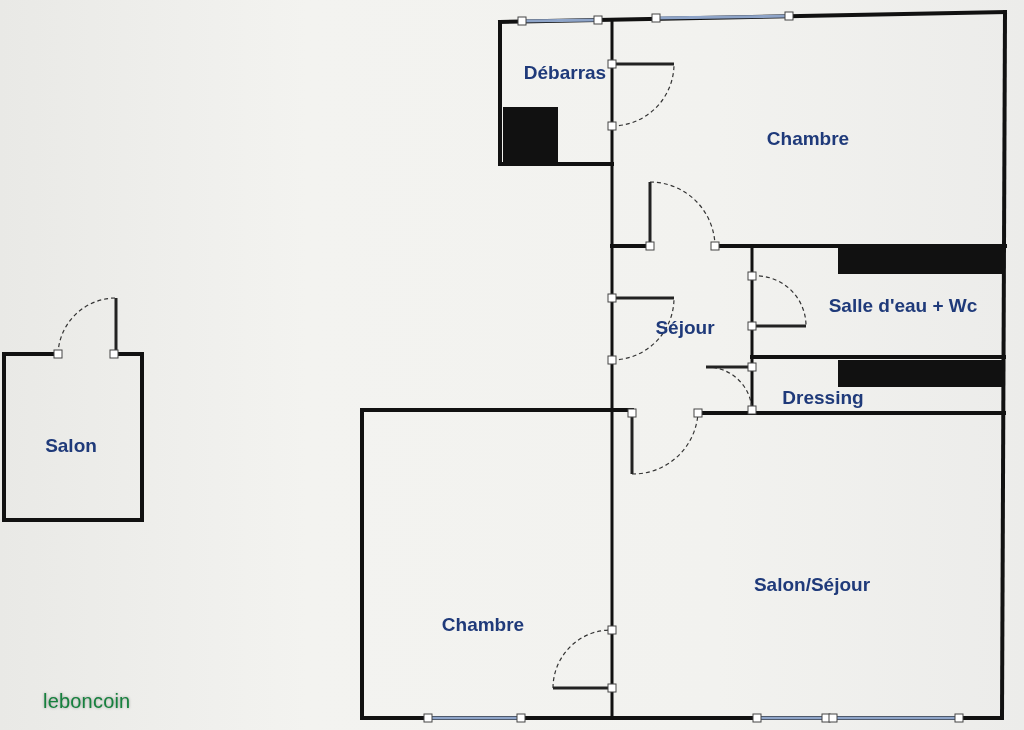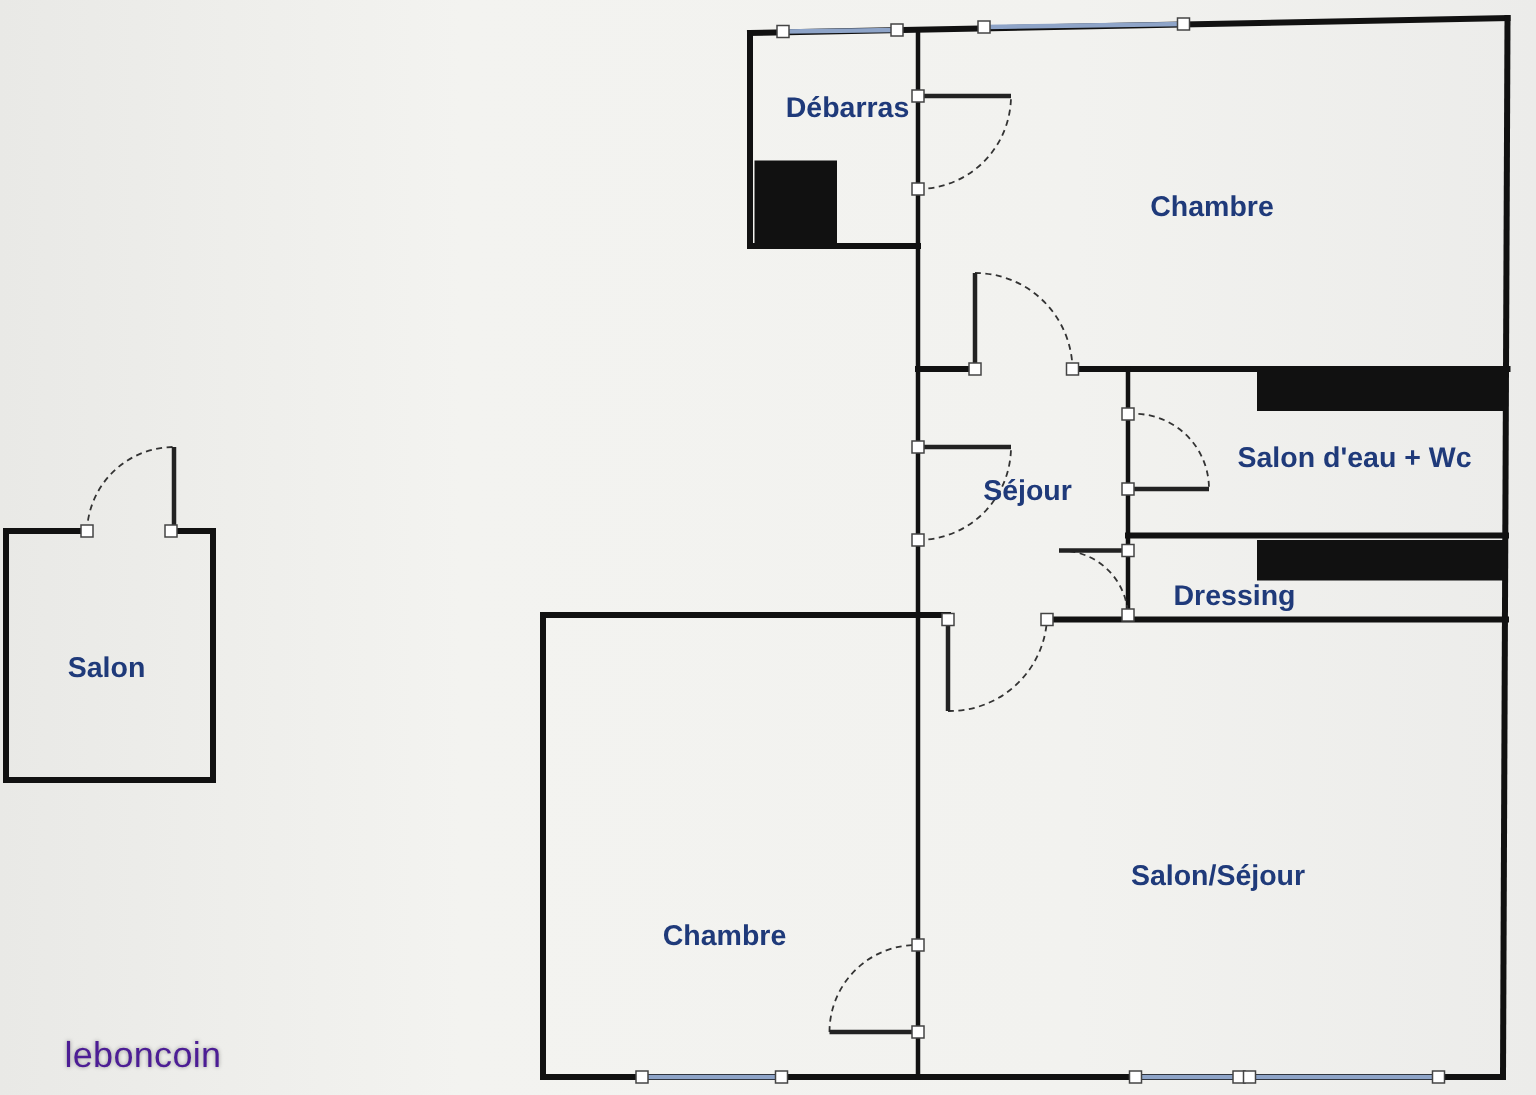--- a/index.html
+++ b/index.html
@@ -17,21 +17,21 @@
   .label {
     position: absolute;
     color: #1f3a7a;
     font-weight: bold;
     font-size: 19px;
     white-space: nowrap;
     transform: translate(-50%, -50%);
   }
   .watermark {
     position: absolute; left: 20px; top: 690px;
-    font-size: 24px; color: #4c1d95;
+    font-size: 20px; color: #15803d;
     text-shadow: 0 0 3px rgba(0,0,0,0.35);
     letter-spacing: 0.2px;
     padding-left: 23px;
   }
 </style>
 </head>
 <body>
 
 <div class="paper"></div>
 
@@ -118,20 +118,20 @@
       <rect x="517" y="714" width="8" height="8"></rect>
     <rect x="753" y="714" width="8" height="8"></rect>
       <rect x="822" y="714" width="8" height="8"></rect>
     <rect x="829" y="714" width="8" height="8"></rect>
       <rect x="955" y="714" width="8" height="8"></rect>
   </g>
 </svg>
 
 <div class="label" style="left:565px; top:73px;">Débarras</div>
 <div class="label" style="left:808px; top:139px;">Chambre</div>
-<div class="label" style="left:903px; top:306px;">Salon d'eau + Wc</div>
+<div class="label" style="left:903px; top:306px;">Salle d'eau + Wc</div>
 <div class="label" style="left:685px; top:328px;">Séjour</div>
 <div class="label" style="left:823px; top:398px;">Dressing</div>
 <div class="label" style="left:71px; top:446px;">Salon</div>
 <div class="label" style="left:812px; top:585px;">Salon/Séjour</div>
 <div class="label" style="left:483px; top:625px;">Chambre</div>
 
 <div class="watermark">leboncoin</div>
 
 </body></html>

